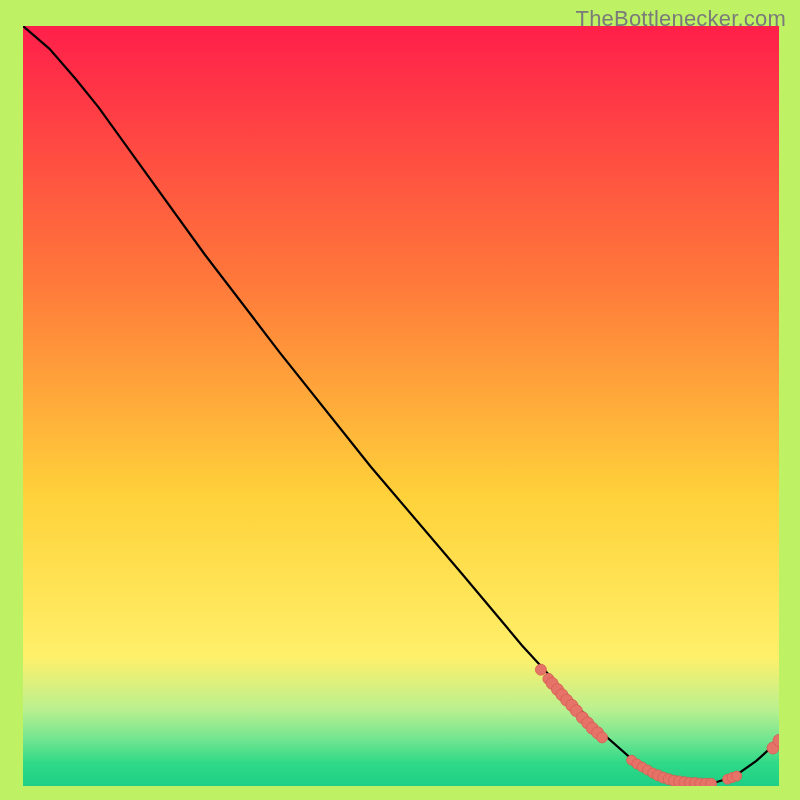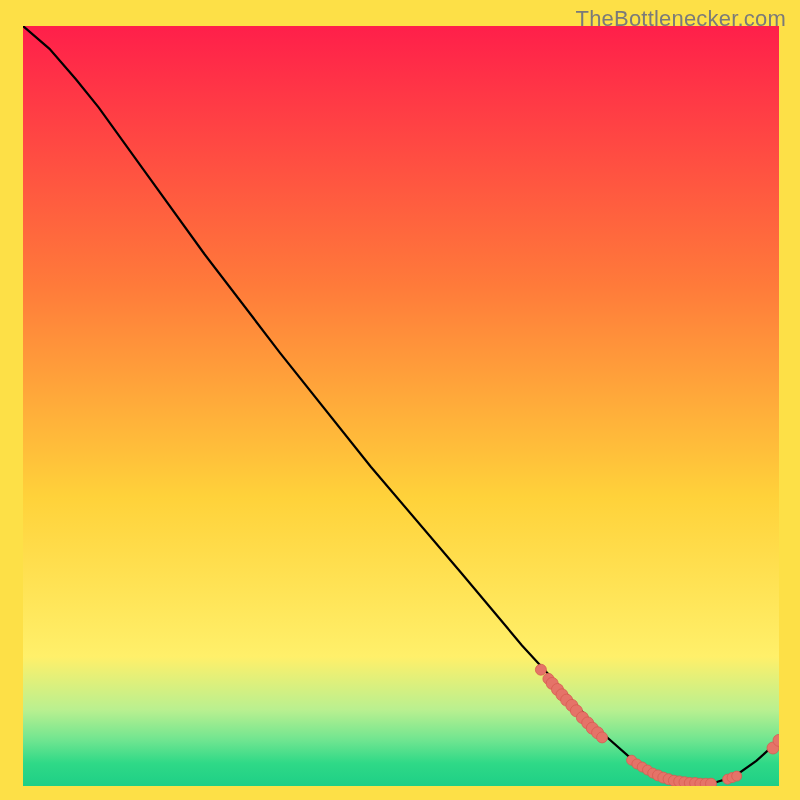--- a/index.html
+++ b/index.html
@@ -8,21 +8,21 @@
     width: 800px;
     height: 800px;
     background: #000;
     overflow: hidden;
     font-family: Arial, Helvetica, sans-serif;
   }
   .stage {
     position: relative;
     width: 800px;
     height: 800px;
-    background: #fde047;
+    background: #bef264;
     text-decoration: underline;
   }
   .watermark {
     position: absolute;
     top: 6px;
     right: 14px;
     color: #7a7a7a;
     font-size: 22px;
     font-weight: 500;
     letter-spacing: 0.2px;

